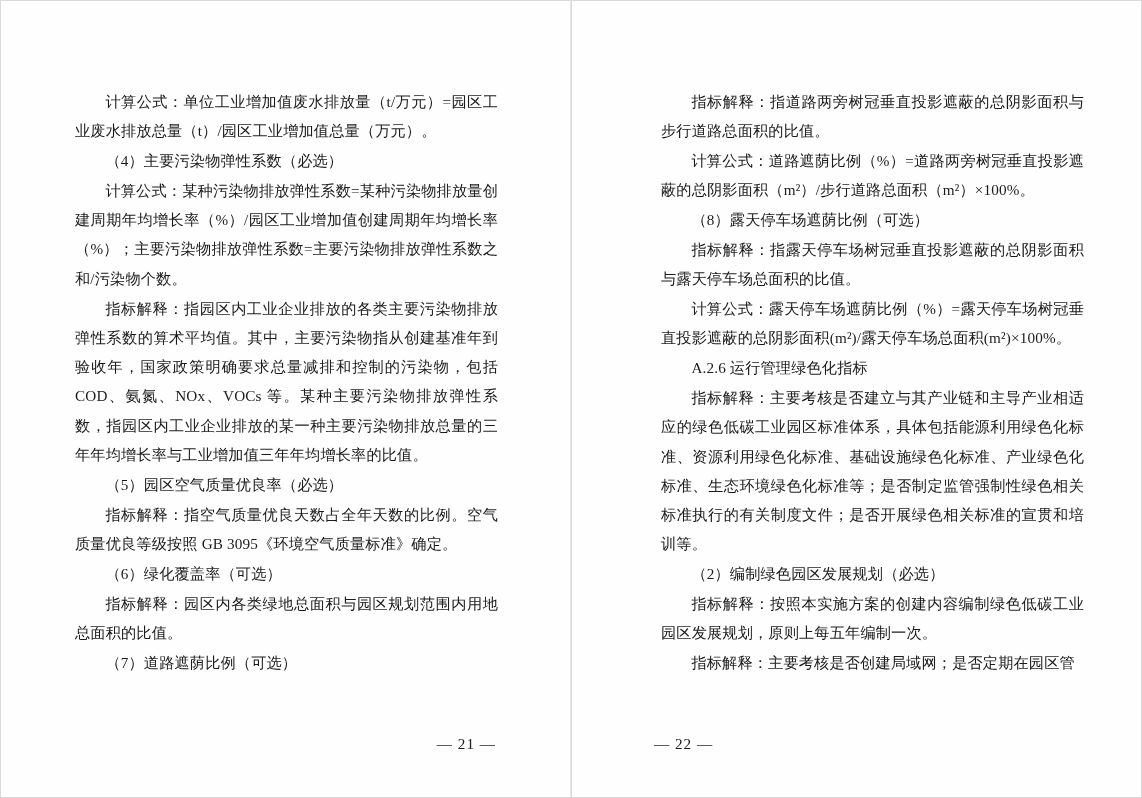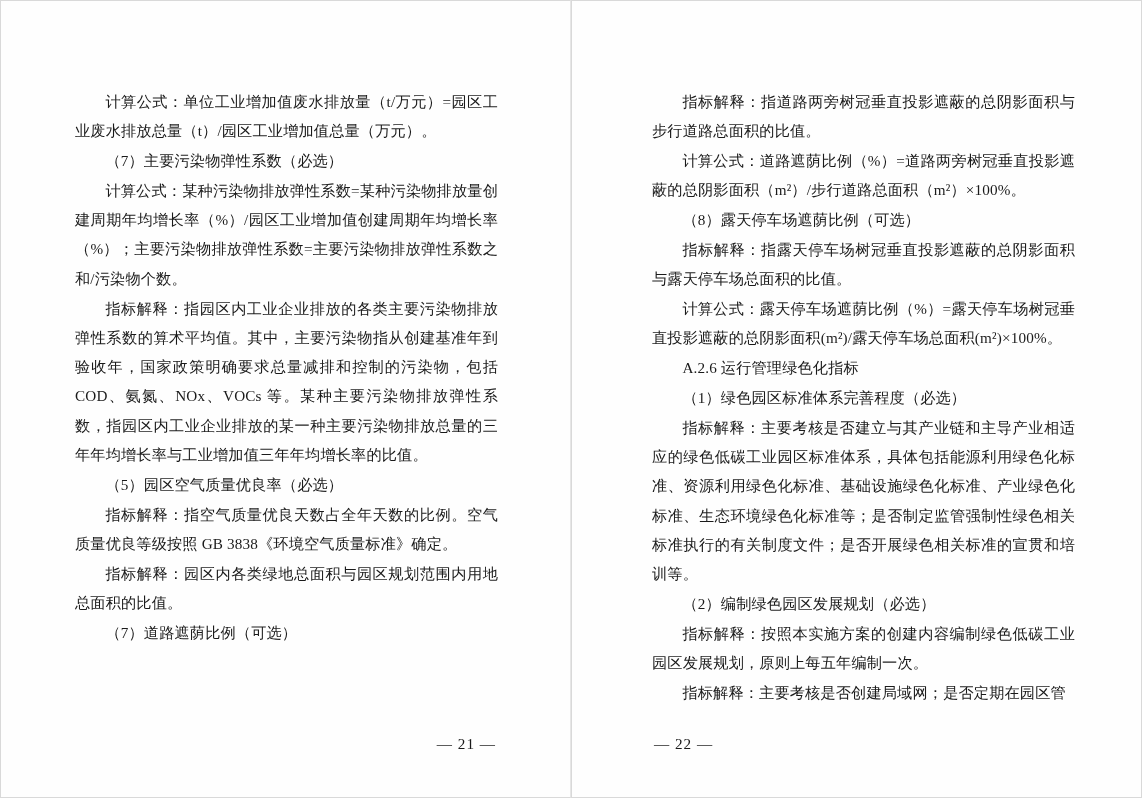--- a/index.html
+++ b/index.html
@@ -31,21 +31,21 @@
   .page.left {
     border-right: 1px solid #e6e6e6;
   }
   .page-body {
     position: absolute;
     left: 74px;
     top: 86px;
     width: 423px;
   }
   .page.right .page-body {
-    left: 80px;
+    left: 89px;
   }
   p.para {
     margin: 0 0 0.5px 0;
     font-size: 15.2px;
     line-height: 29.3px;
     text-align: justify;
     text-justify: inter-ideograph;
     letter-spacing: 0.15px;
   }
   p.indent {
@@ -67,40 +67,40 @@
   }
 </style>
 </head>
 <body>
 
 <div class="spread">
 
   <div class="page left">
     <div class="page-body">
       <p class="para indent">计算公式：单位工业增加值废水排放量（t/万元）=园区工业废水排放总量（t）/园区工业增加值总量（万元）。</p>
-      <p class="para indent">（7）主要污染物弹性系数（必选）</p>
+      <p class="para indent">（4）主要污染物弹性系数（必选）</p>
       <p class="para indent">计算公式：某种污染物排放弹性系数=某种污染物排放量创建周期年均增长率（%）/园区工业增加值创建周期年均增长率（%）；主要污染物排放弹性系数=主要污染物排放弹性系数之和/污染物个数。</p>
       <p class="para indent">指标解释：指园区内工业企业排放的各类主要污染物排放弹性系数的算术平均值。其中，主要污染物指从创建基准年到验收年，国家政策明确要求总量减排和控制的污染物，包括 COD、氨氮、NOx、VOCs 等。某种主要污染物排放弹性系数，指园区内工业企业排放的某一种主要污染物排放总量的三年年均增长率与工业增加值三年年均增长率的比值。</p>
       <p class="para indent">（5）园区空气质量优良率（必选）</p>
-      <p class="para indent">指标解释：指空气质量优良天数占全年天数的比例。空气质量优良等级按照 GB 3838《环境空气质量标准》确定。</p>
+      <p class="para indent">指标解释：指空气质量优良天数占全年天数的比例。空气质量优良等级按照 GB 3095《环境空气质量标准》确定。</p>
+      <p class="para indent">（6）绿化覆盖率（可选）</p>
       <p class="para indent">指标解释：园区内各类绿地总面积与园区规划范围内用地总面积的比值。</p>
       <p class="para indent">（7）道路遮荫比例（可选）</p>
     </div>
     <div class="page-number">— 21 —</div>
   </div>
 
   <div class="page right">
     <div class="page-body">
       <p class="para indent">指标解释：指道路两旁树冠垂直投影遮蔽的总阴影面积与步行道路总面积的比值。</p>
       <p class="para indent">计算公式：道路遮荫比例（%）=道路两旁树冠垂直投影遮蔽的总阴影面积（m²）/步行道路总面积（m²）×100%。</p>
       <p class="para indent">（8）露天停车场遮荫比例（可选）</p>
       <p class="para indent">指标解释：指露天停车场树冠垂直投影遮蔽的总阴影面积与露天停车场总面积的比值。</p>
       <p class="para indent">计算公式：露天停车场遮荫比例（%）=露天停车场树冠垂直投影遮蔽的总阴影面积(m²)/露天停车场总面积(m²)×100%。</p>
       <p class="para indent">A.2.6 运行管理绿色化指标</p>
-      <p class="para indent">（1）绿色园区标准体系完善程度（必选）</p>
       <p class="para indent">指标解释：主要考核是否建立与其产业链和主导产业相适应的绿色低碳工业园区标准体系，具体包括能源利用绿色化标准、资源利用绿色化标准、基础设施绿色化标准、产业绿色化标准、生态环境绿色化标准等；是否制定监管强制性绿色相关标准执行的有关制度文件；是否开展绿色相关标准的宣贯和培训等。</p>
       <p class="para indent">（2）编制绿色园区发展规划（必选）</p>
       <p class="para indent">指标解释：按照本实施方案的创建内容编制绿色低碳工业园区发展规划，原则上每五年编制一次。</p>
       <p class="para indent">指标解释：主要考核是否创建局域网；是否定期在园区管</p>
     </div>
     <div class="page-number">— 22 —</div>
   </div>
 
 </div>
 

